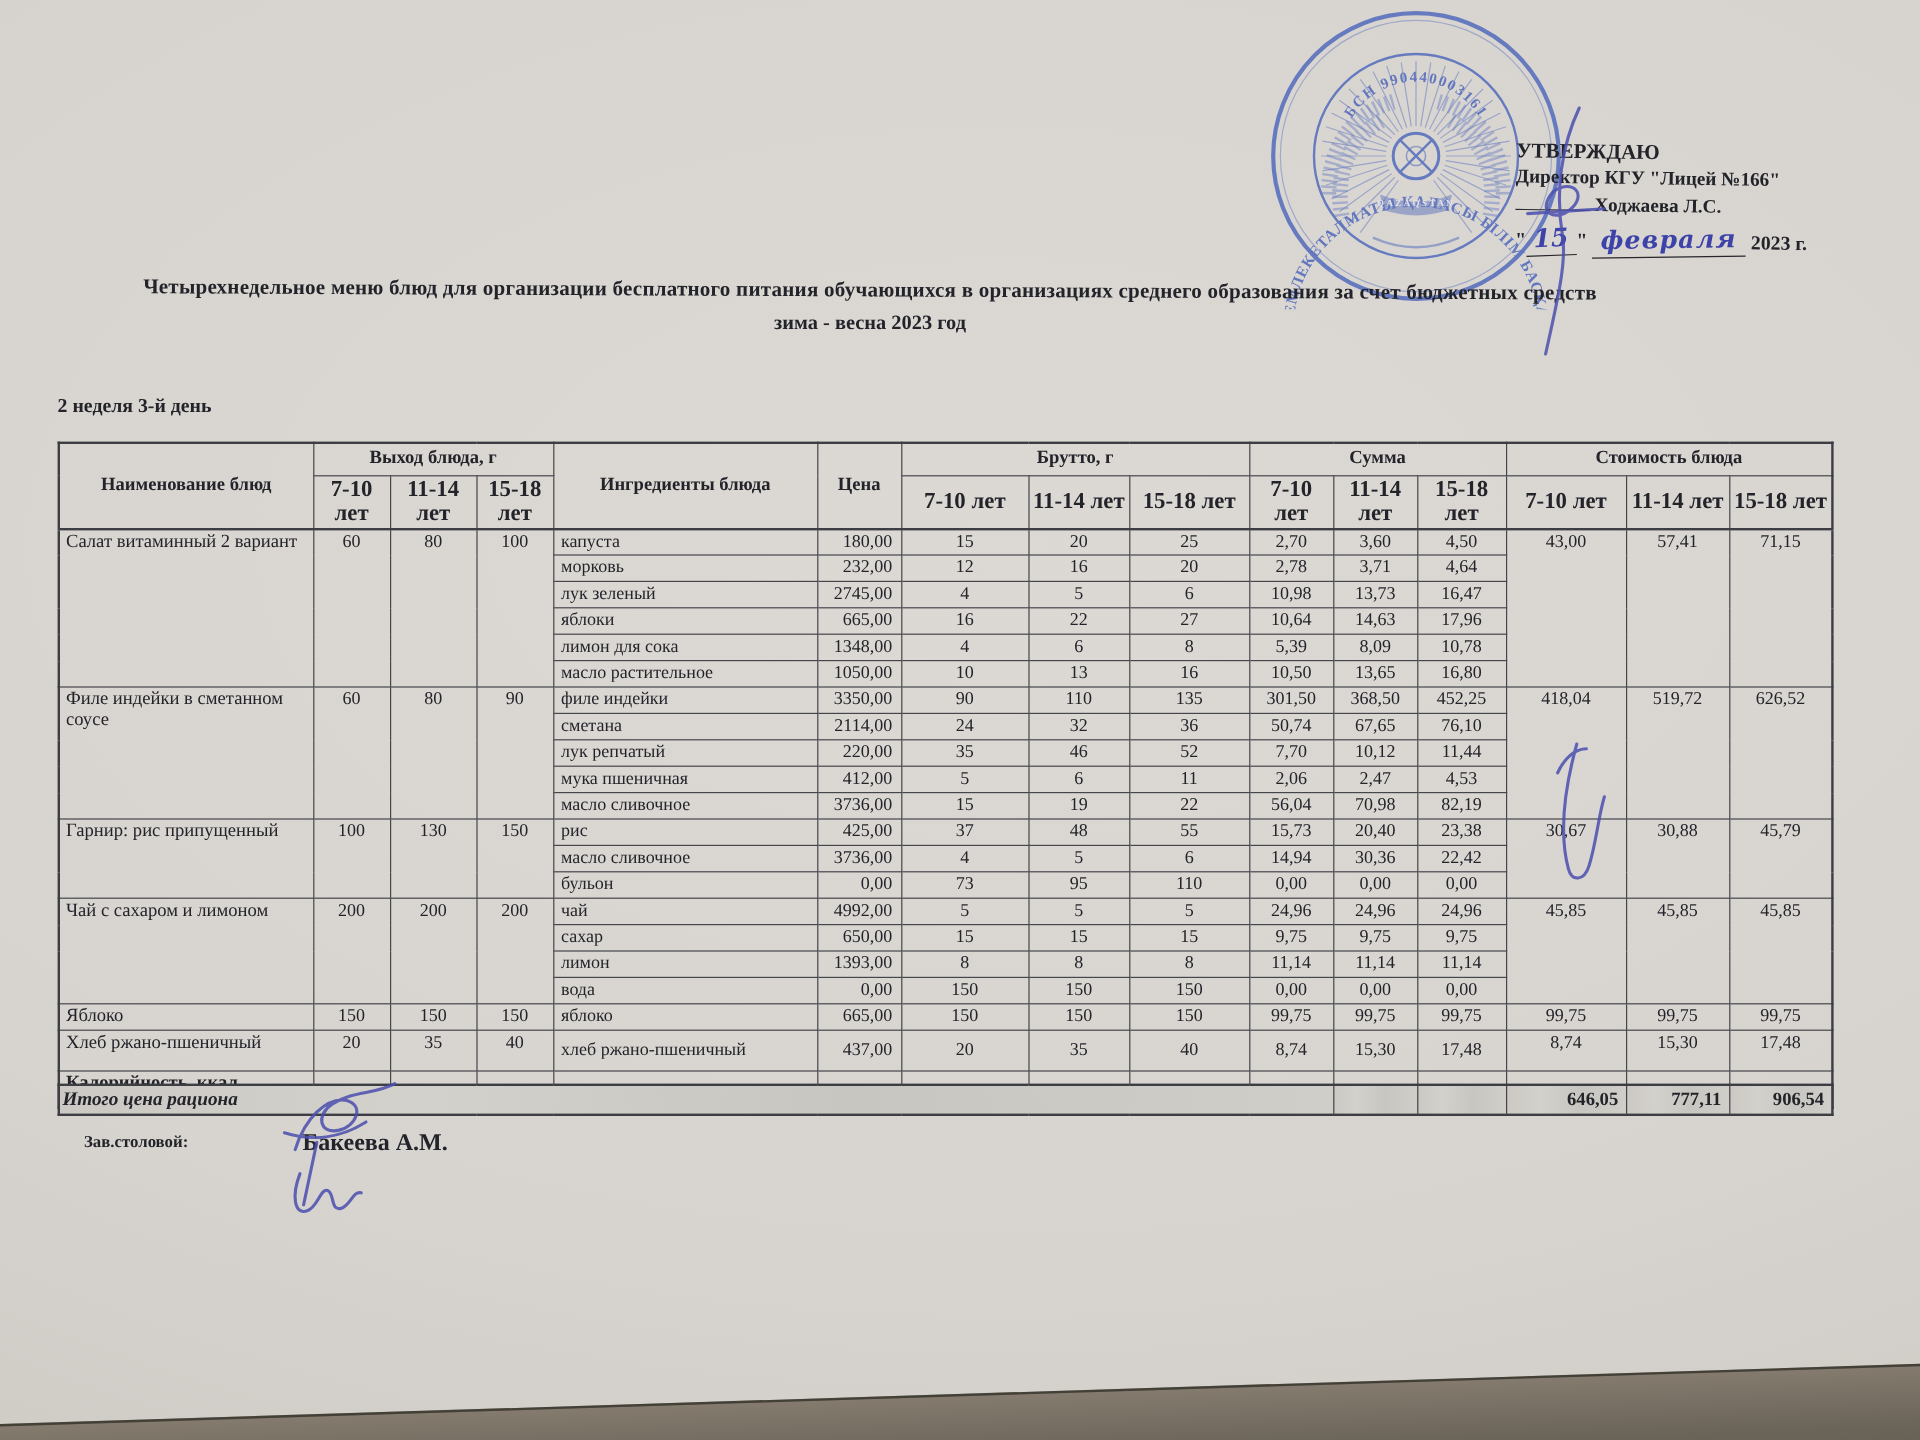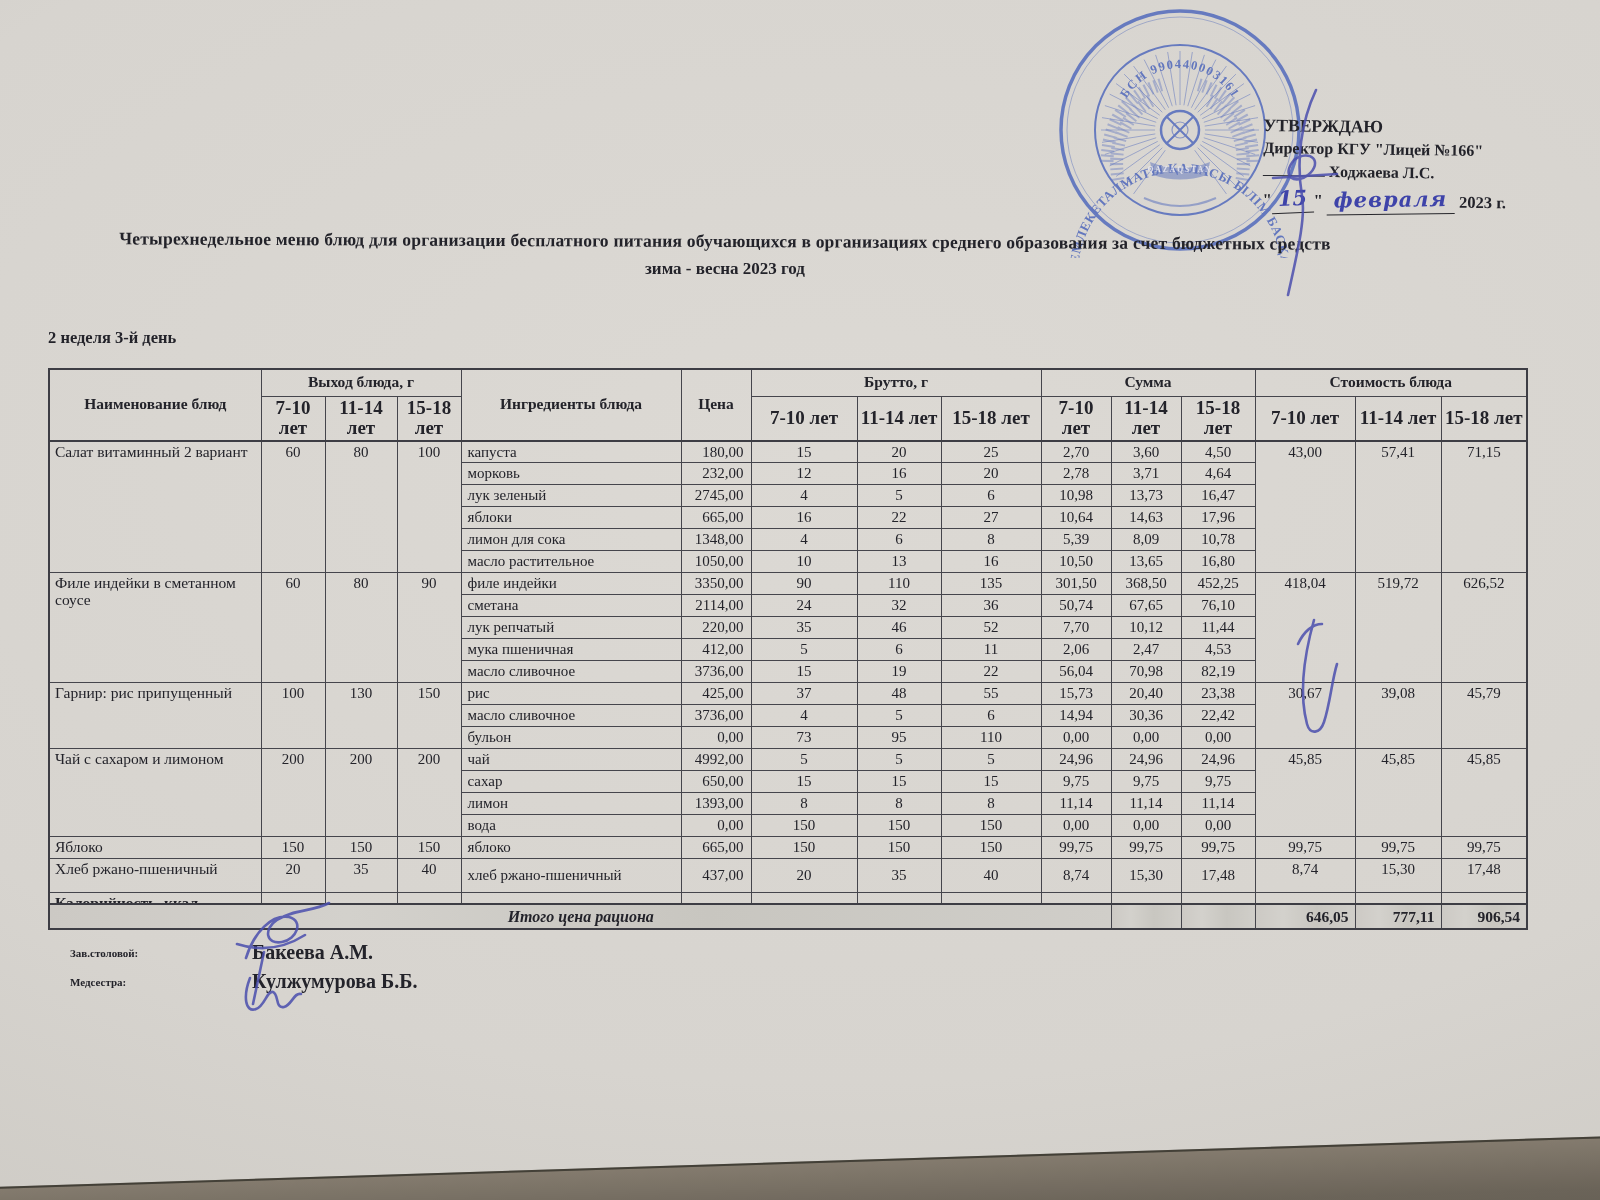--- a/index.html
+++ b/index.html
@@ -52,26 +52,26 @@
   td.cout{text-align:center;vertical-align:top;padding-top:2px;}
   td.cing{text-align:left;padding-left:6px;}
   td.cprice{text-align:right;padding-right:7px;}
   td.cnum{text-align:center;}
   td.ccost{text-align:center;vertical-align:top;padding-top:2px;}
   
   .totals-table{position:absolute;left:48px;top:903px;border-collapse:collapse;table-layout:fixed;
     border:2px solid #3d3d44;}
   .totals-table td{border:1px solid #45454c;font-size:15.5px;height:21px;
     background:linear-gradient(90deg,#ccc9c4 0%,#d3d1cc 28%,#c8c6c0 62%,#d0cec9 100%);}
-  .totals-table td.tlabel{font-weight:bold;font-style:italic;font-size:16px;padding-left:2px;text-align:center;}
+  .totals-table td.tlabel{font-weight:bold;font-style:italic;font-size:16px;padding-left:2px;text-align:left;}
   .totals-table td.tval{font-weight:bold;text-align:right;padding-right:6px;}
   
   .sig-block{position:absolute;left:70px;top:938px;}
   .sig-row{display:flex;align-items:center;height:29px;}
-  .sig-role{width:182px;font-weight:bold;font-size:11px;}
+  .sig-role{width:182px;font-weight:bold;font-size:14px;}
   .sig-name{font-weight:bold;font-size:20px;}
   .ink-overlay{position:absolute;left:0;top:0;pointer-events:none;}
 </style>
 </head>
 <body>
 
 <div class="paper"></div>
 <div class="desk"></div>
 
 <svg class="stamp" width="256" height="256" viewBox="0 0 256 256">
@@ -332,21 +332,21 @@
         <td class="cout" rowspan="3">150</td>
         <td class="cing">рис</td>
         <td class="cprice">425,00</td>
         <td class="cnum">37</td>
         <td class="cnum">48</td>
         <td class="cnum">55</td>
         <td class="cnum">15,73</td>
         <td class="cnum">20,40</td>
         <td class="cnum">23,38</td>
         <td class="ccost" rowspan="3">30,67</td>
-        <td class="ccost" rowspan="3">39,08</td>
+        <td class="ccost" rowspan="3">30,88</td>
         <td class="ccost" rowspan="3">45,79</td>
       </tr>
       <tr style="height: 22px;">
         <td class="cing">масло сливочное</td>
         <td class="cprice">3736,00</td>
         <td class="cnum">4</td>
         <td class="cnum">5</td>
         <td class="cnum">6</td>
         <td class="cnum">14,94</td>
         <td class="cnum">30,36</td>
@@ -491,24 +491,20 @@
         <td class="tval">906,54</td>
       </tr>
     </tbody>
 </table>
 
 <div class="sig-block">
   <div class="sig-row">
     <span class="sig-role">Зав.столовой:</span>
     <span class="sig-name">Бакеева А.М.</span>
   </div>
-  <div class="sig-row">
-    <span class="sig-role">Медсестра:</span>
-    <span class="sig-name">Кулжумурова Б.Б.</span>
-  </div>
 </div>
 
 <svg class="ink-overlay" width="1600" height="1200" viewBox="0 0 1600 1200">
   <g stroke="#4b4fae" fill="none" stroke-width="2.6" stroke-linecap="round" opacity=".85">
     <path d="M1316,90 C1301,122 1296,160 1302,196 C1306,218 1297,254 1288,295"></path>
     <path d="M1294,160 c16,-12 30,2 14,15 c-12,10 -28,2 -14,-15"></path>
     <path d="M1273,178 l64,-4"></path>
     <path d="M1314,620 c-10,36 -15,74 -7,104 c3,11 13,10 17,-2 c6,-18 8,-42 13,-58"></path>
     <path d="M1298,644 c6,-13 15,-20 24,-20"></path>
     <path d="M246,958 c8,-26 26,-44 43,-41 c15,4 8,22 -7,25 c-16,3 -19,-13 -5,-22 c16,-11 36,-8 52,-17"></path>

